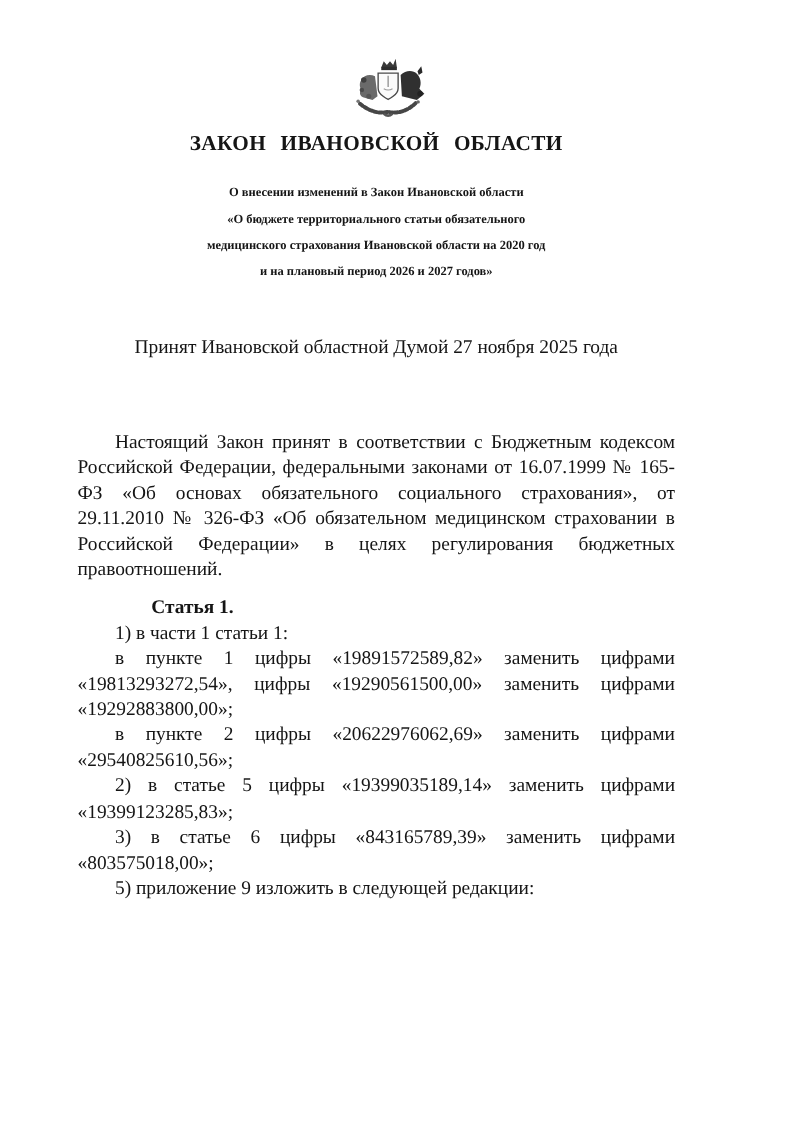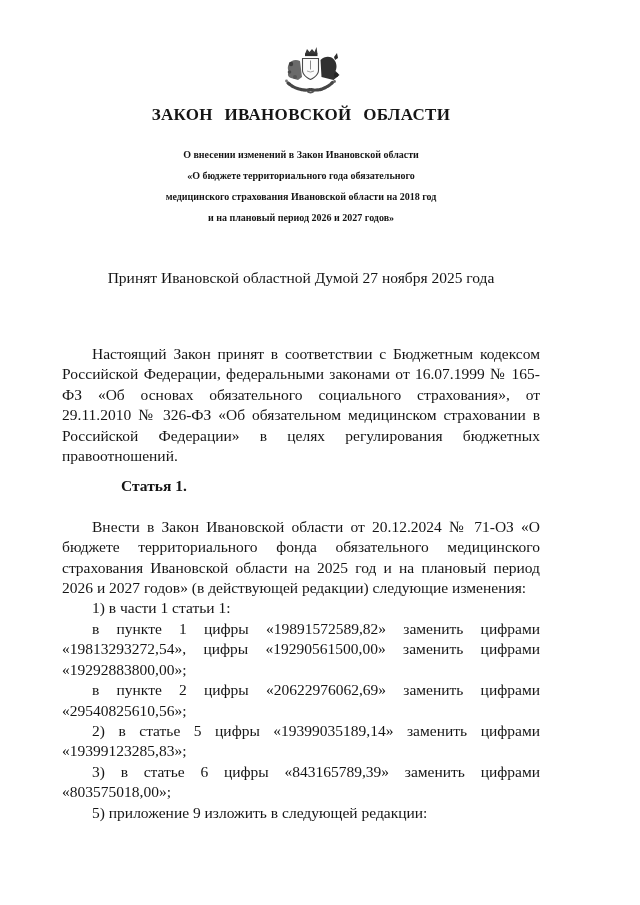--- a/index.html
+++ b/index.html
@@ -85,32 +85,31 @@
         <path d="M31 44 q3.5 3 7 0" fill="none" stroke="#555" stroke-width="2"></path>
         <circle cx="10.5" cy="34" r="1.4" fill="#777"></circle>
         <circle cx="58.5" cy="34.5" r="1.4" fill="#666"></circle>
       </svg>
     </div>
 
     <div class="doc-title">ЗАКОН ИВАНОВСКОЙ ОБЛАСТИ</div>
 
     <div class="doc-subtitle">
       <div>О внесении изменений в Закон Ивановской области</div>
-      <div>«О бюджете территориального года обязательного</div>
-      <div>медицинского страхования Ивановской области на 2018 год</div>
+      <div>«О бюджете территориального статьи обязательного</div>
+      <div>медицинского страхования Ивановской области на 2020 год</div>
       <div>и на плановый период 2026 и 2027 годов»</div>
     </div>
 
     <div class="adopted">Принят Ивановской областной Думой 27 ноября 2025 года</div>
 
     <p class="para intro-para">Настоящий Закон принят в соответствии с Бюджетным кодексом Российской Федерации, федеральными законами от 16.07.1999 № 165-ФЗ «Об основах обязательного социального страхования», от 29.11.2010 № 326-ФЗ «Об обязательном медицинском страховании в Российской Федерации» в целях регулирования бюджетных правоотношений.</p>
 
     <p class="article-heading">Статья 1.</p>
 
-    <p class="para article-intro">Внести в Закон Ивановской области от 20.12.2024 № 71-ОЗ «О бюджете территориального фонда обязательного медицинского страхования Ивановской области на 2025 год и на плановый период 2026 и 2027 годов» (в действующей редакции) следующие изменения:</p>
 
     <p class="para">1) в части 1 статьи 1:</p>
     <p class="para">в пункте 1 цифры «19891572589,82» заменить цифрами «19813293272,54», цифры «19290561500,00» заменить цифрами «19292883800,00»;</p>
     <p class="para">в пункте 2 цифры «20622976062,69» заменить цифрами «29540825610,56»;</p>
     <p class="para">2) в статье 5 цифры «19399035189,14» заменить цифрами «19399123285,83»;</p>
     <p class="para">3) в статье 6 цифры «843165789,39» заменить цифрами «803575018,00»;</p>
     <p class="para">5) приложение 9 изложить в следующей редакции:</p>
 
   </div>
 </div>

